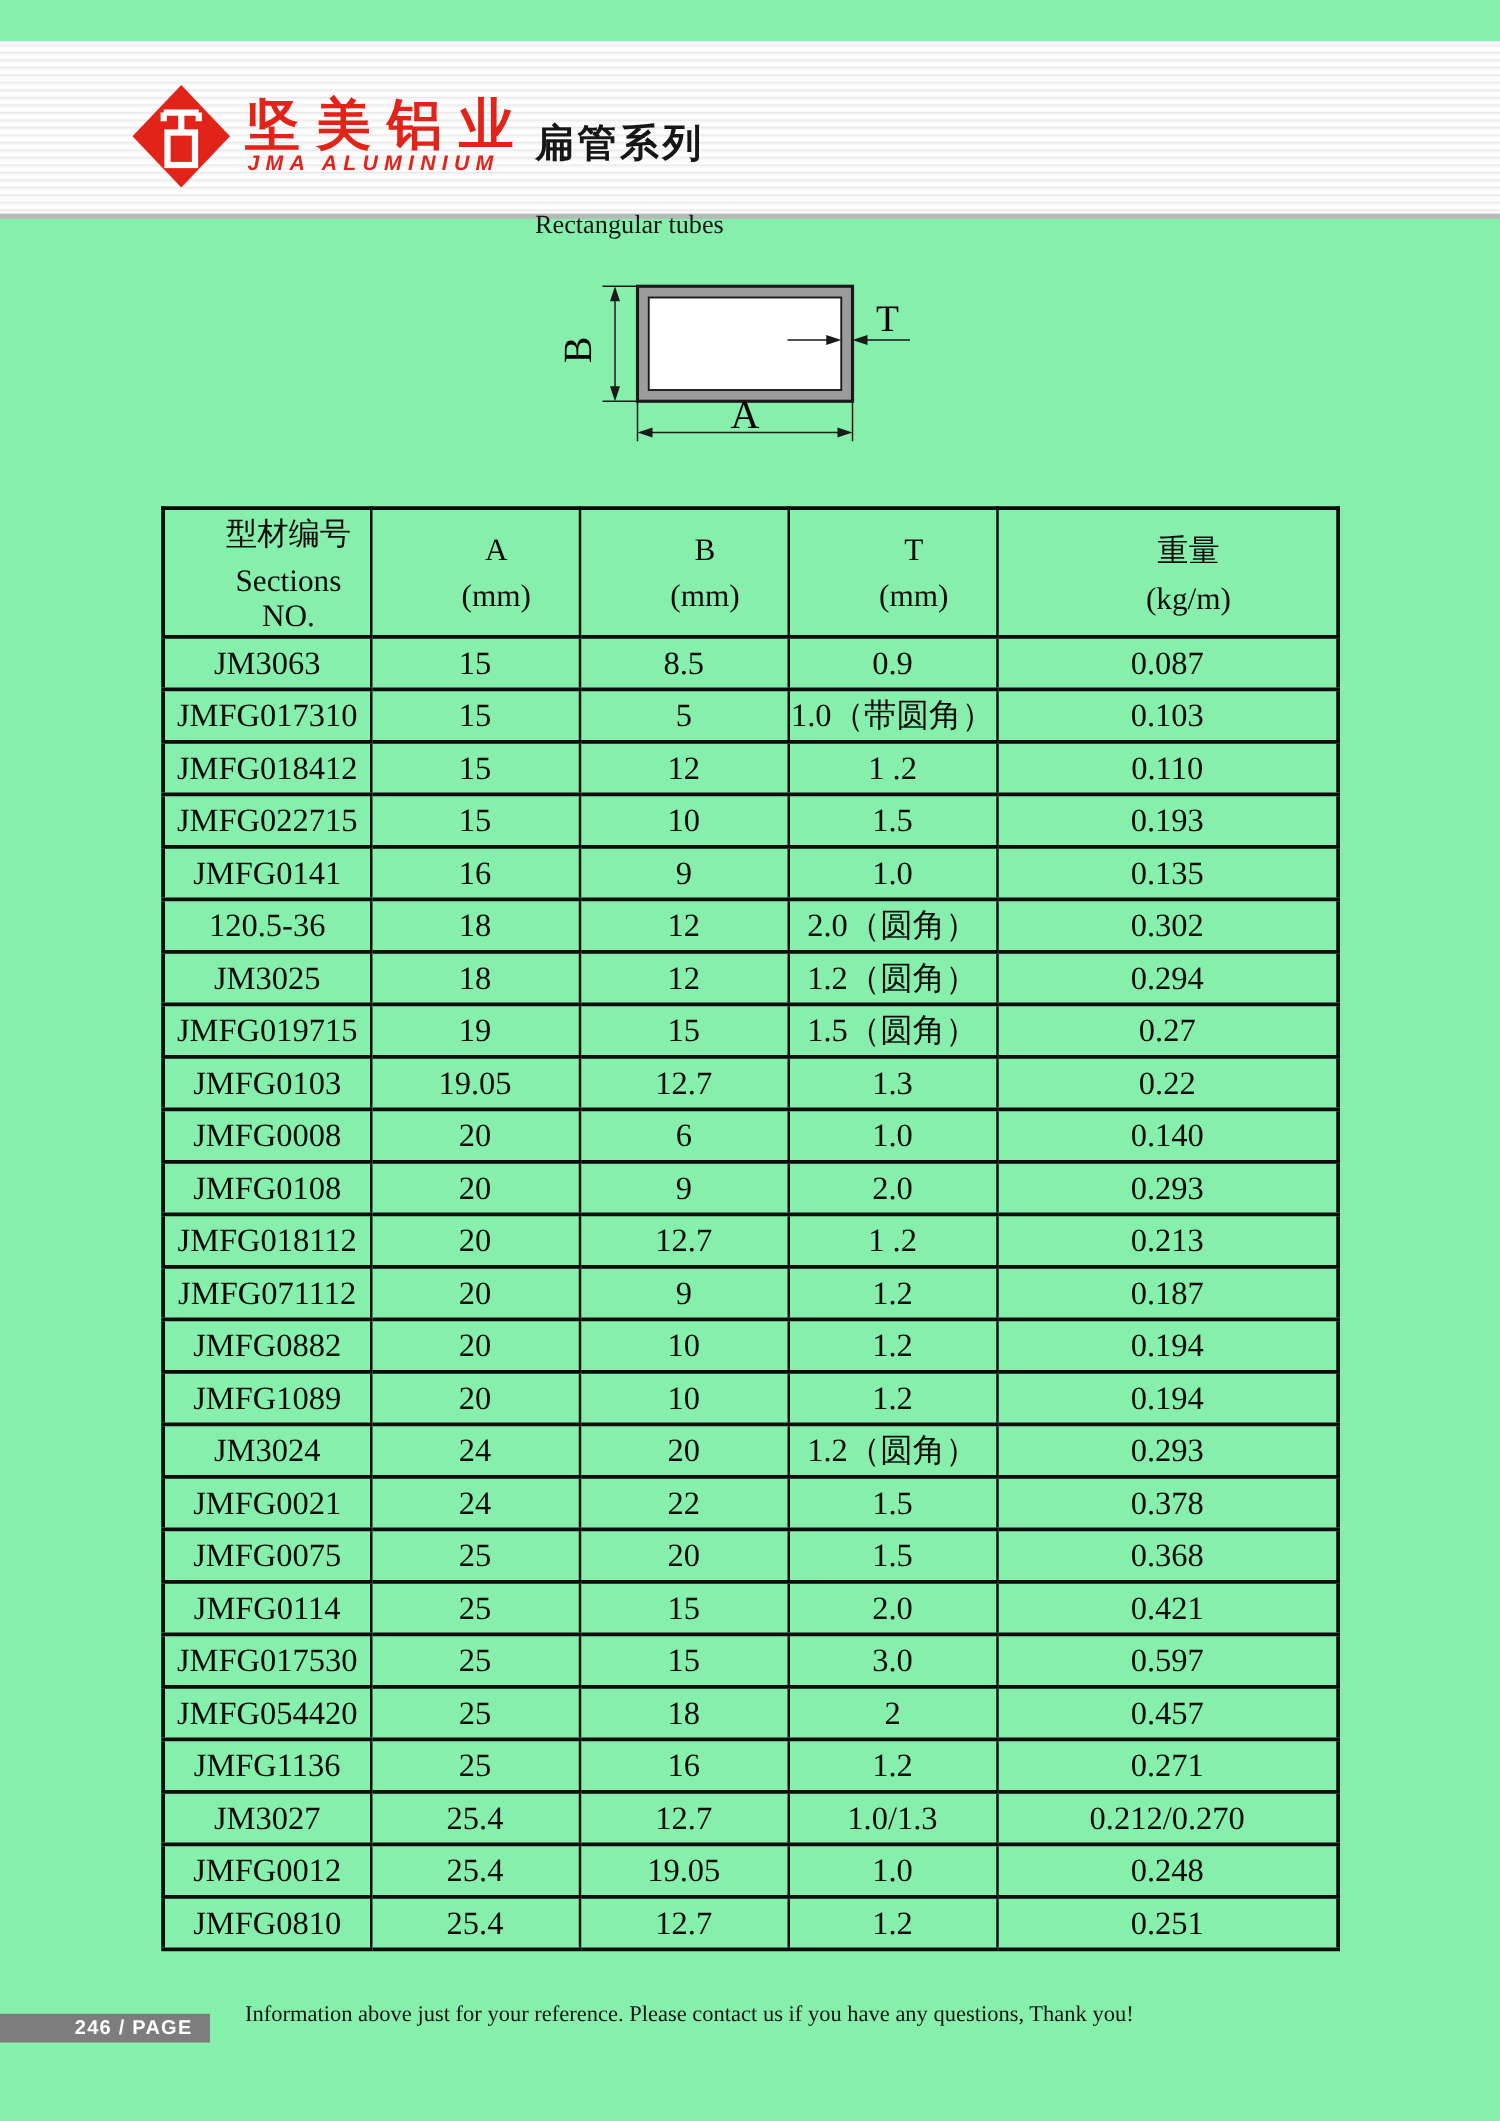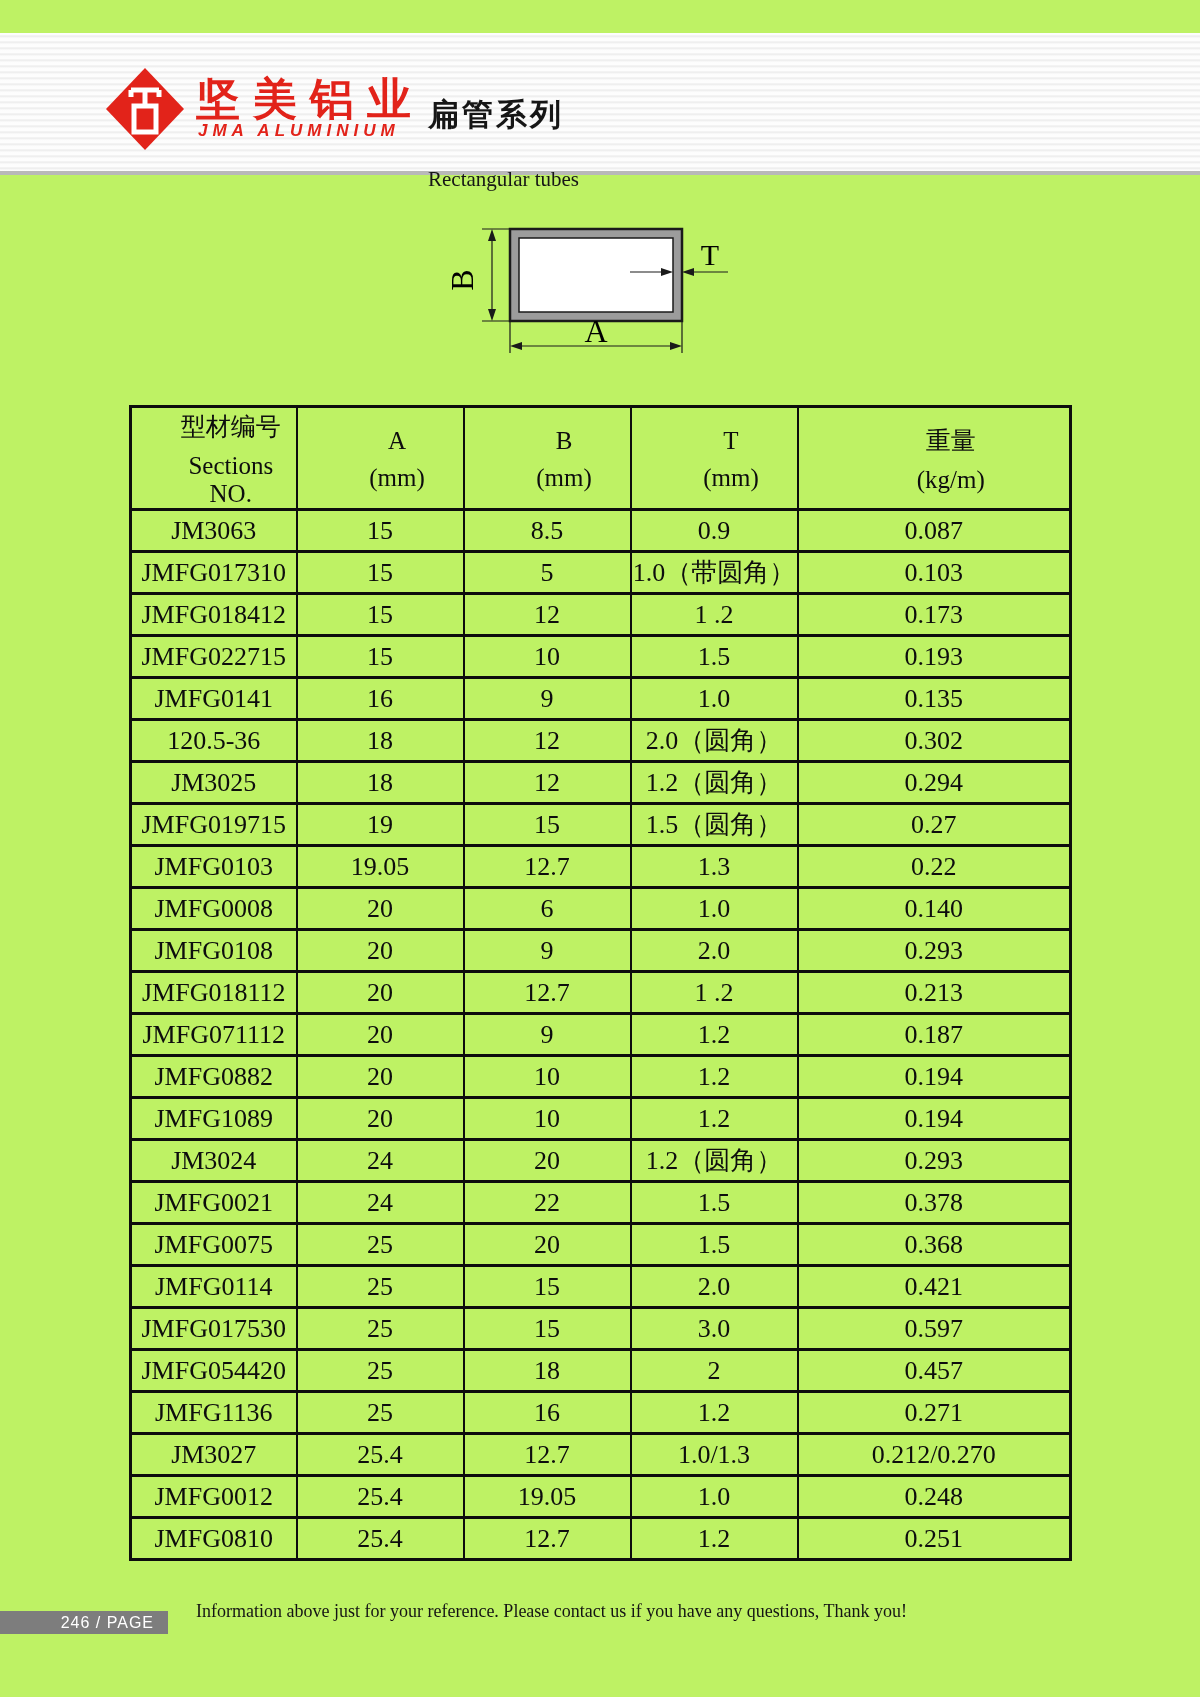--- a/index.html
+++ b/index.html
@@ -1,16 +1,16 @@
 <!DOCTYPE html>
 <html><head>
 <meta charset="utf-8">
 <style>
   html,body{margin:0;padding:0;background:#fff;}
-  #page{position:relative;width:1200px;height:1697px;background:#bef264;overflow:hidden;
+  #page{position:relative;width:1200px;height:1697px;background:#86efac;overflow:hidden;
         font-family:"Liberation Serif", serif;color:#111;}
 
   
   .band{position:absolute;left:0;top:33px;width:1200px;height:138px;
         background:repeating-linear-gradient(180deg,
           #fdfdfd 0px,#fdfdfd 2px,#e9e9e9 3px,#f5f5f5 4px,#ffffff 6px);
         border-bottom:4px solid #b9b9b9;}
 
   .logo-svg{position:absolute;left:106px;top:68px;}
   .logo-zh{position:absolute;left:196px;top:70px;width:400px;
@@ -42,21 +42,21 @@
   col.c4{width:167px;} col.c5{width:273px;}
 
   
   .note-zh{position:absolute;left:196px;top:1570px;width:940px;
            font-family:"DejaVu Sans", sans-serif;font-weight:600;
            font-size:22px;color:#141414;letter-spacing:0.5px;}
   .note-en{position:absolute;left:196px;top:1601px;width:940px;
            font-family:"Liberation Serif", serif;font-size:18px;color:#141414;}
   .page-badge{position:absolute;left:0;top:1611px;width:168px;height:23px;
               background:#7d7d7d;color:#ffffff;
-              font-family:"Liberation Sans", sans-serif;font-weight:400;
+              font-family:"Liberation Sans", sans-serif;font-weight:700;
               font-size:16px;line-height:23px;text-align:right;
               padding-right:14px;box-sizing:border-box;letter-spacing:1px;}
 </style>
 </head>
 <body>
 
 <div id="page">
 
   <div class="band"></div>
 
@@ -153,21 +153,21 @@
           <td>15</td>
           <td>5</td>
           <td>1.0（带圆角）</td>
           <td>0.103</td>
         </tr>
         <tr class="data">
           <td>JMFG018412</td>
           <td>15</td>
           <td>12</td>
           <td>1 .2</td>
-          <td>0.173</td>
+          <td>0.110</td>
         </tr>
         <tr class="data">
           <td>JMFG022715</td>
           <td>15</td>
           <td>10</td>
           <td>1.5</td>
           <td>0.193</td>
         </tr>
         <tr class="data">
           <td>JMFG0141</td>

